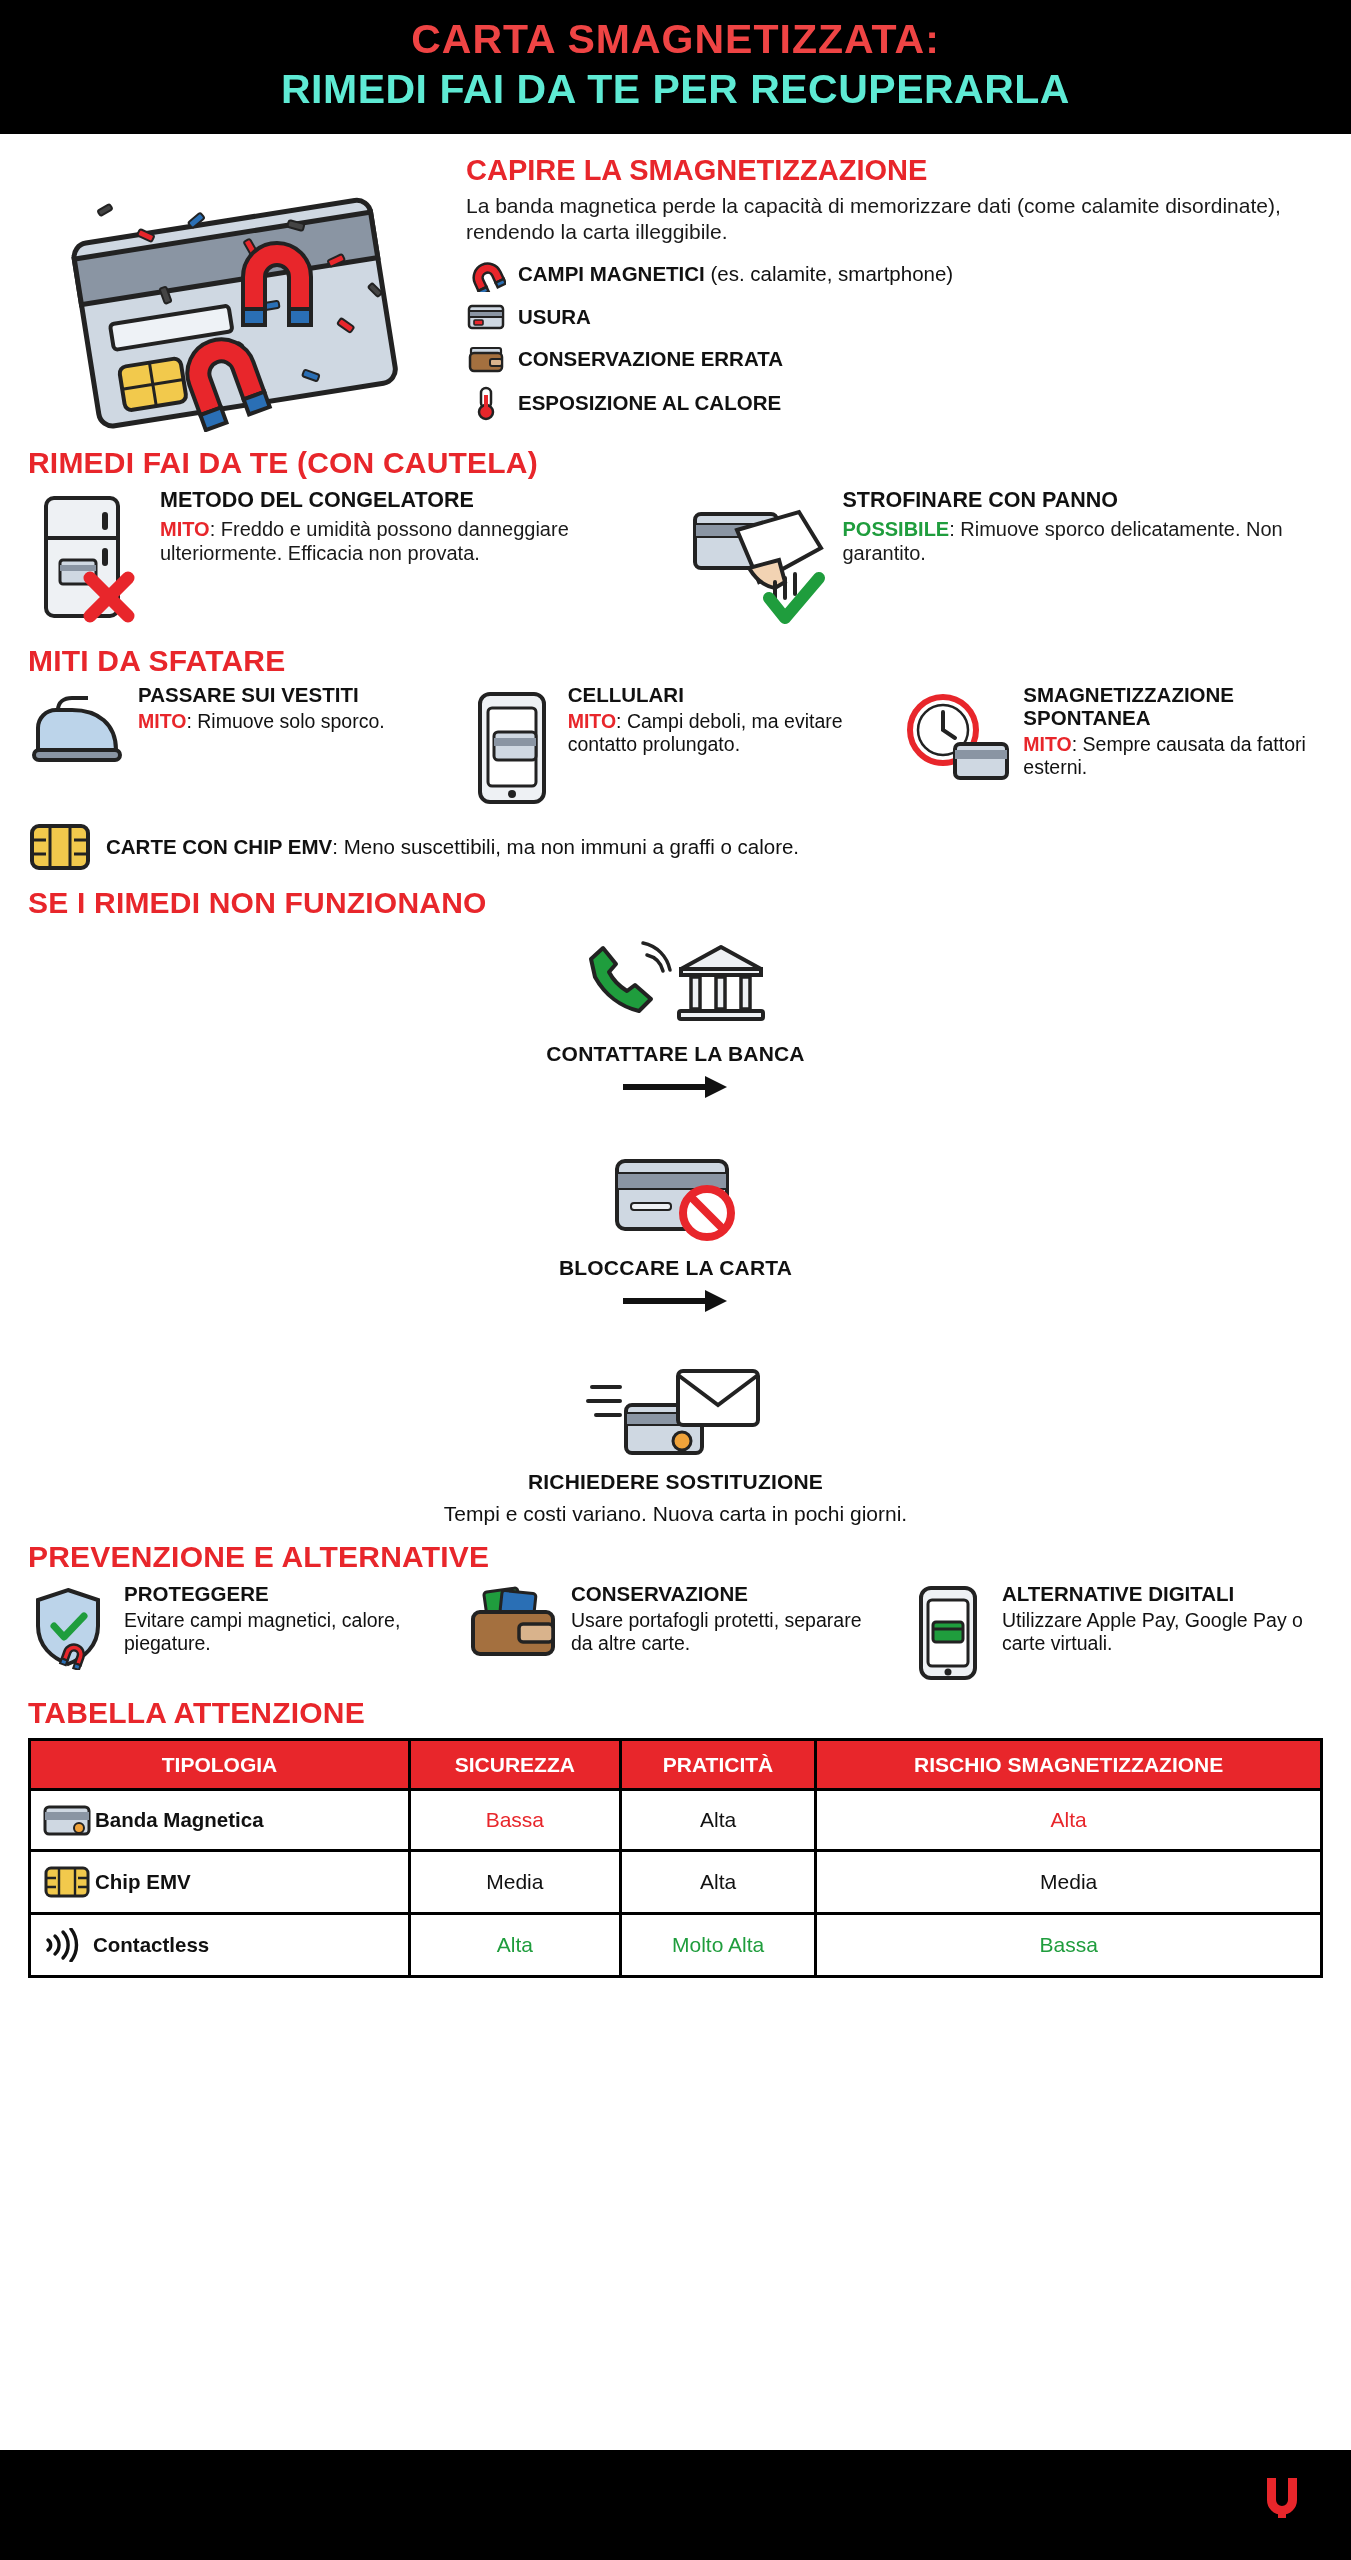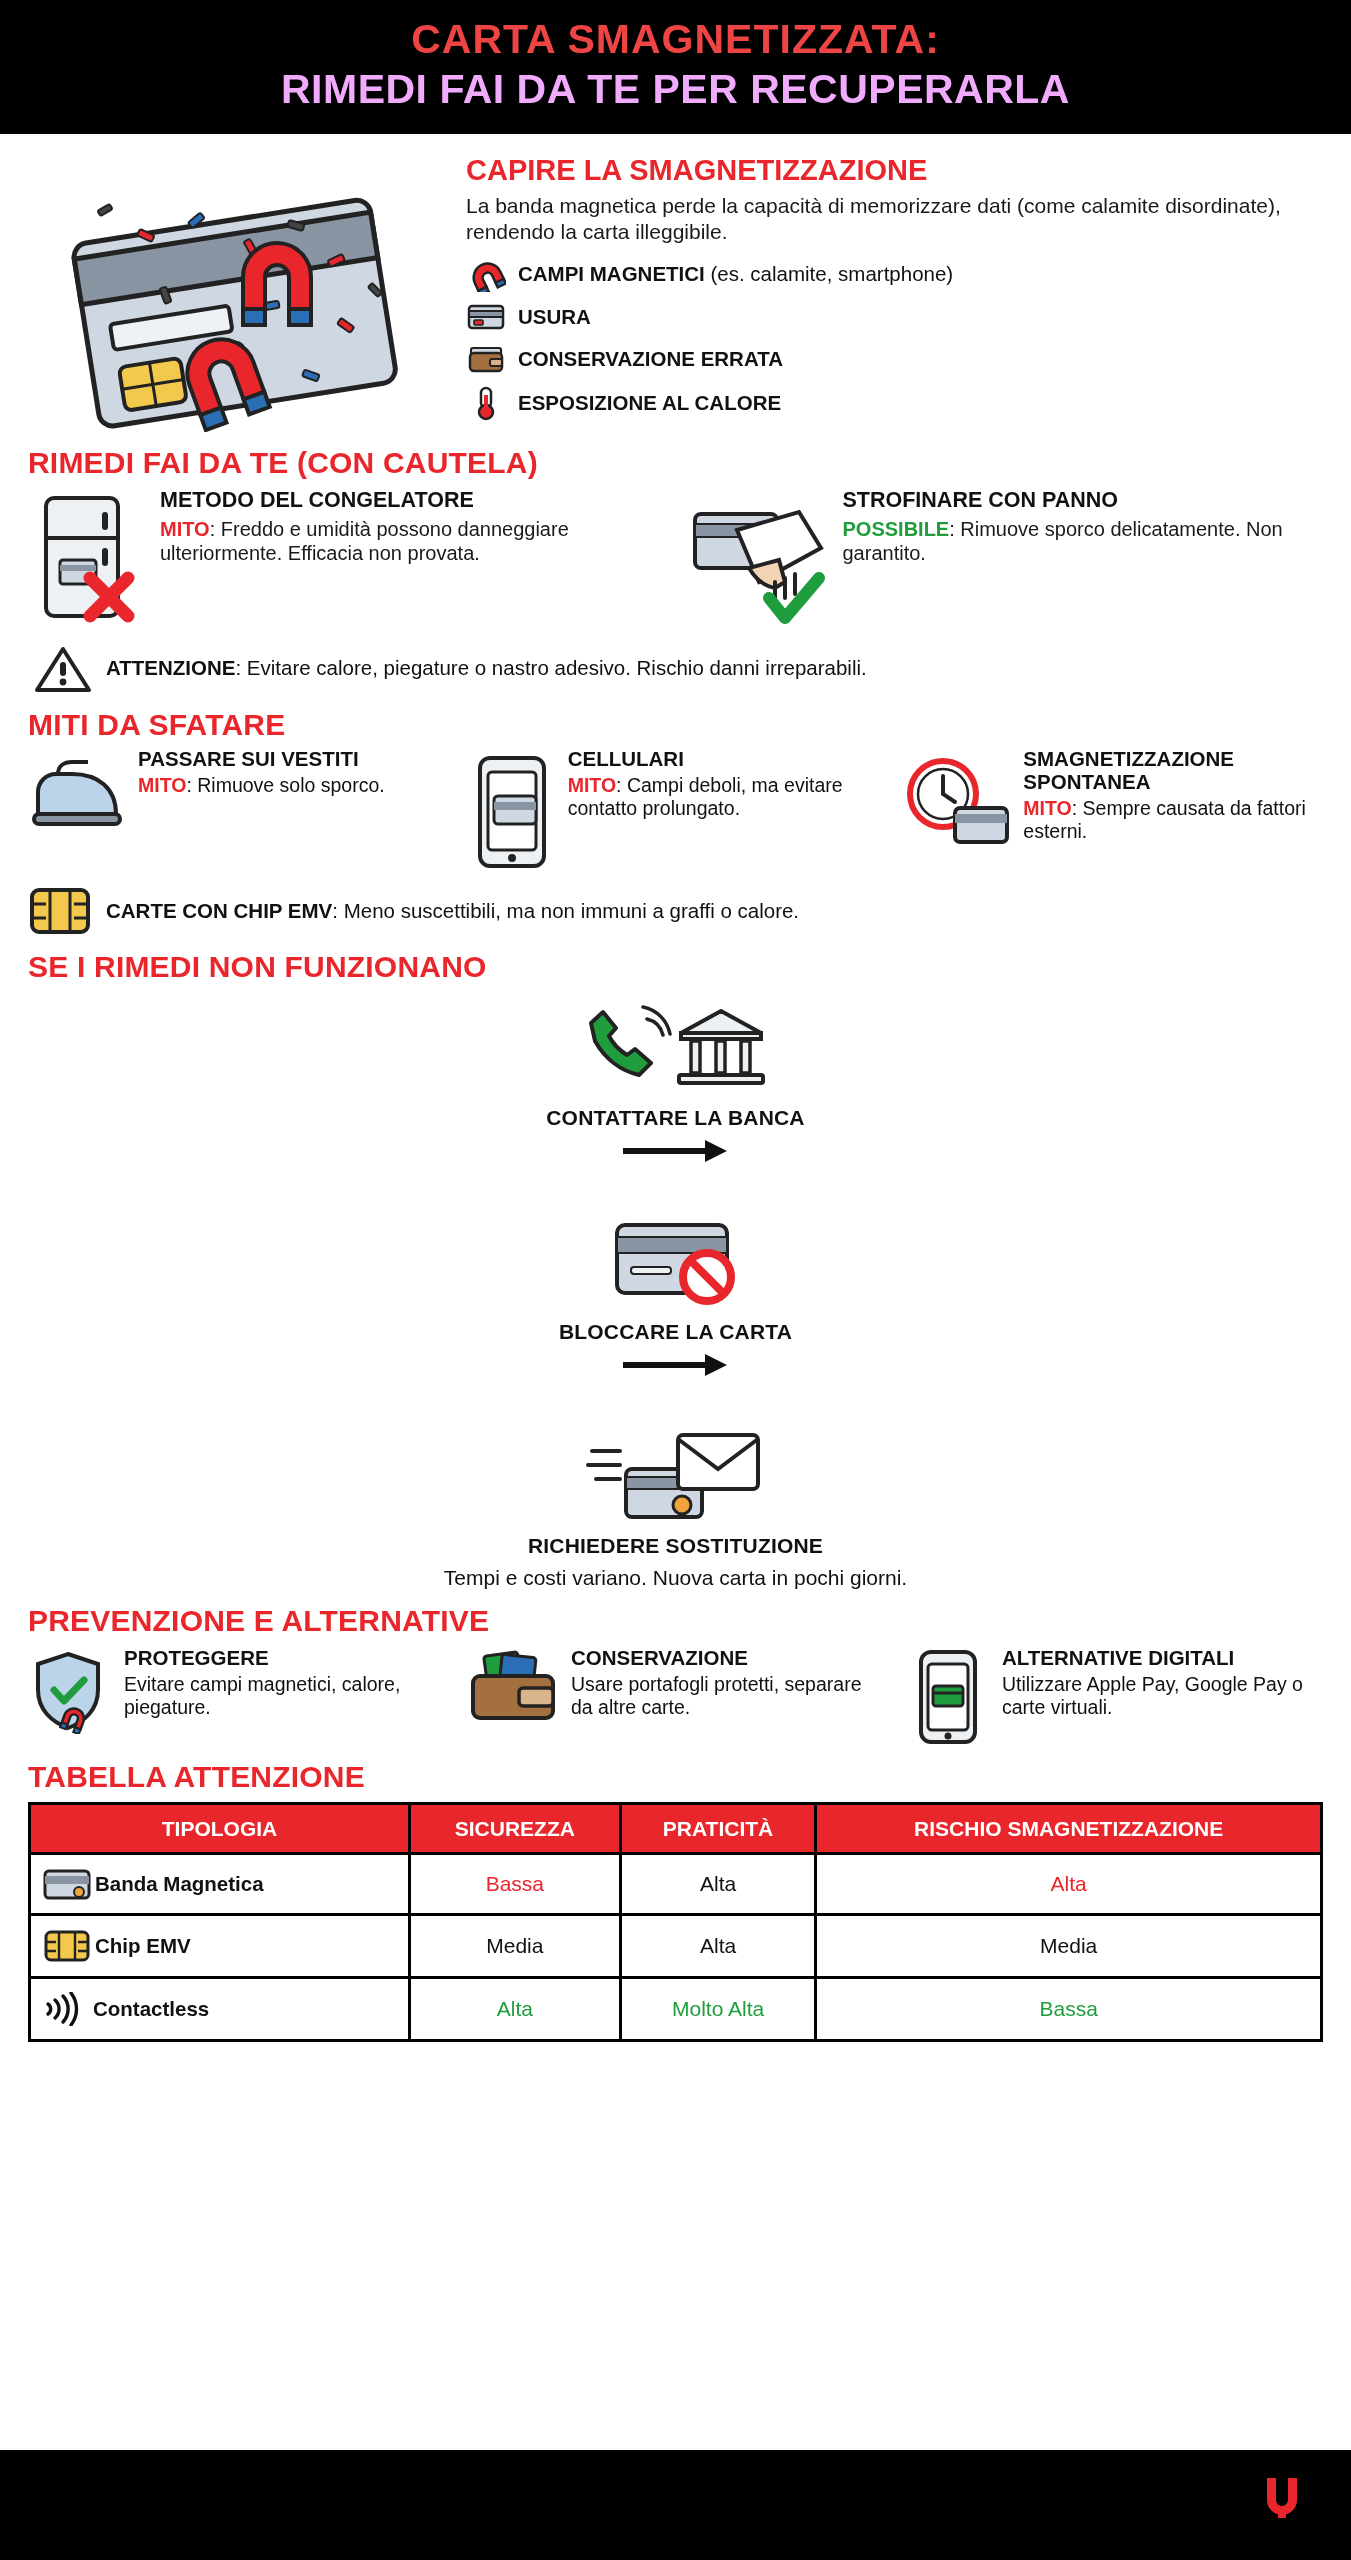--- a/index.html
+++ b/index.html
@@ -8,21 +8,21 @@
     background:#ffffff;
     font-family:"Liberation Sans", sans-serif;
     color:#111;
     -webkit-font-smoothing:antialiased;
   }
   .page{width:1351px;min-height:2560px;position:relative;background:#fff;display:flex;flex-direction:column;}
 
   
   .header{background:#000;padding:18px 20px 22px;text-align:center;}
   .header h1{margin:0;font-size:41px;line-height:1.06;font-weight:bold;color:#ef4444;letter-spacing:1px;}
-  .header h2{margin:6px 0 0;font-size:41px;line-height:1.08;font-weight:bold;color:#f0abfc;letter-spacing:0.5px;}
+  .header h2{margin:6px 0 0;font-size:41px;line-height:1.08;font-weight:bold;color:#5eead4;letter-spacing:0.5px;}
 
   .content{padding:14px 28px 0 28px;flex:1;}
 
   .sec-title{color:#e8262b;font-weight:bold;font-size:30px;margin:14px 0 6px;letter-spacing:0.2px;}
 
   
   .s1{display:flex;gap:18px;align-items:flex-start;margin-top:4px;}
   .s1-art{width:420px;flex:0 0 420px;display:flex;align-items:flex-start;justify-content:center;padding-top:20px;}
   .s1-text{flex:1;padding-top:2px;}
   .s1-text .t{font-size:29px;color:#e8262b;font-weight:bold;margin-bottom:6px;}
@@ -224,30 +224,20 @@
             <path d="M80 108l16 20 34-40" stroke="#1f9d3d" stroke-width="12" fill="none" stroke-linecap="round" stroke-linejoin="round"></path>
           </svg>
         </div>
         <div class="txt">
           <h4>STROFINARE CON PANNO</h4>
           <p><span class="poss">POSSIBILE</span><span>: Rimuove sporco delicatamente. Non garantito.</span></p>
         </div>
       </div>
     </div>
 
-    <div class="warn">
-      <span>
-        <svg width="58" height="50" viewBox="0 0 58 50">
-            <path d="M29 5 L55 46 H3 Z" fill="#fff" stroke="#222" stroke-width="4" stroke-linejoin="round"></path>
-            <rect x="26" y="18" width="6" height="14" rx="3" fill="#222"></rect>
-            <circle cx="29" cy="38" r="3.4" fill="#222"></circle>
-          </svg>
-      </span>
-      <span class="txt"><b>ATTENZIONE</b><span>: Evitare calore, piegature o nastro adesivo. Rischio danni irreparabili.</span></span>
-    </div>
 
     <div class="sec-title">MITI DA SFATARE</div>
     <div class="three-col">
       <div class="myth">
         <div class="art">
           <svg width="100" height="86" viewBox="0 0 100 86">
             <path d="M10 62h78c0-26-18-40-44-40H28c-10 0-18 8-18 18z" fill="#bcd4ea" stroke="#222" stroke-width="4"></path>
             <path d="M30 22c0-8 6-12 14-12h16" fill="none" stroke="#222" stroke-width="4"></path>
             <rect x="6" y="62" width="86" height="10" rx="5" fill="#8a95a3" stroke="#222" stroke-width="4"></rect>
           </svg>

